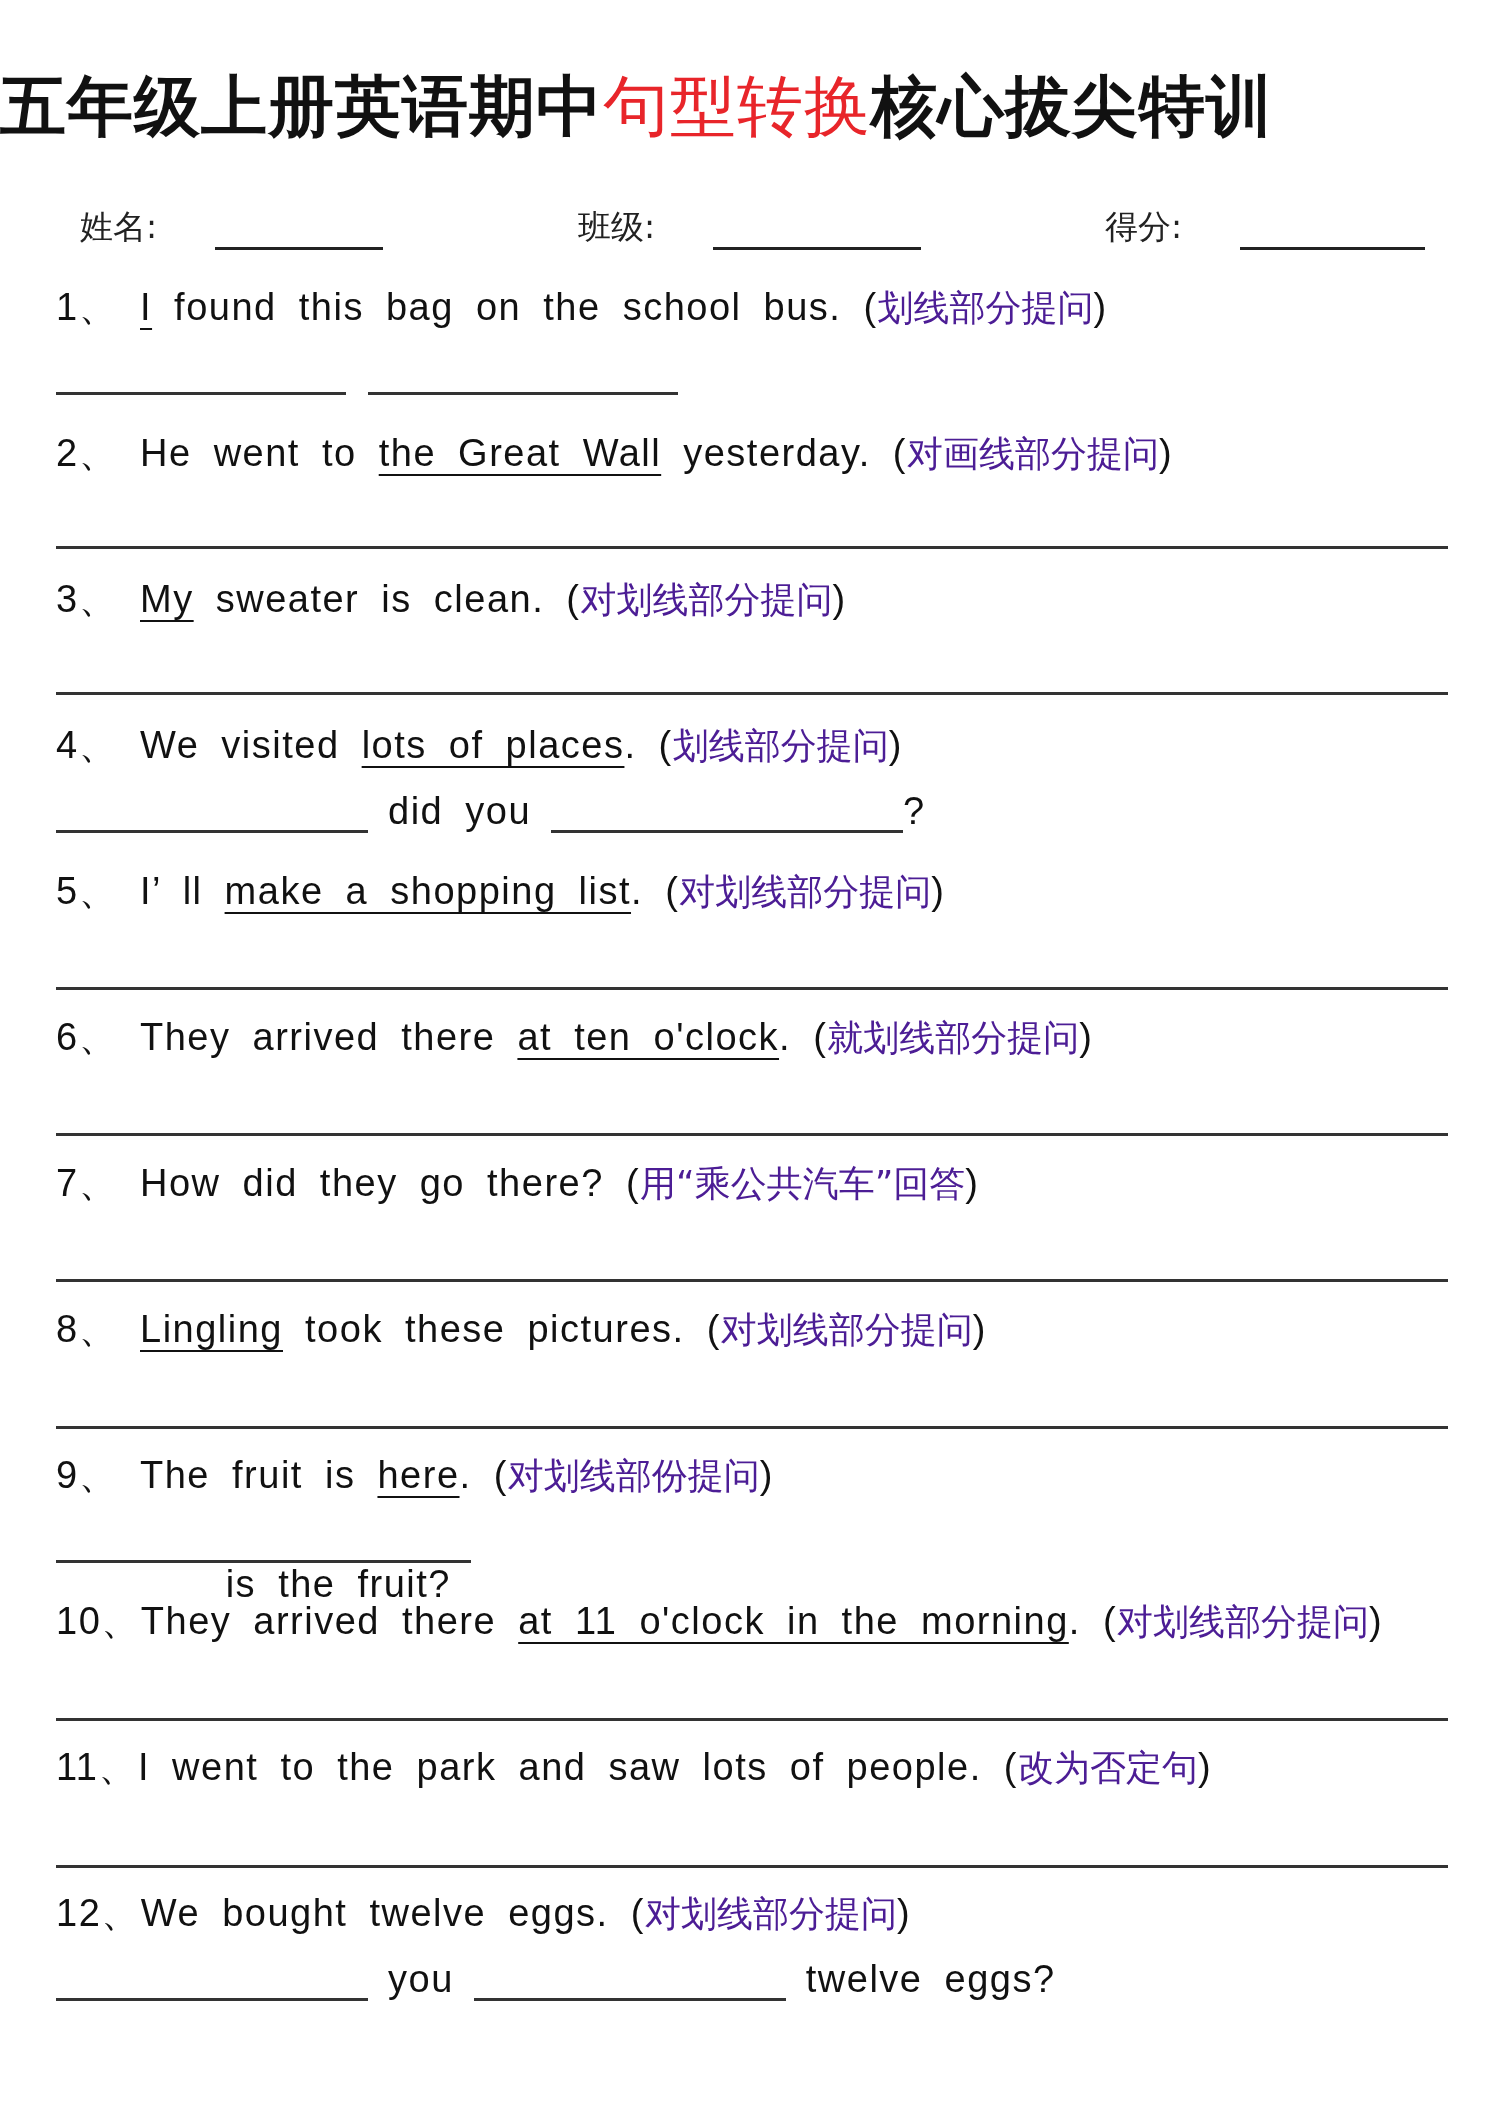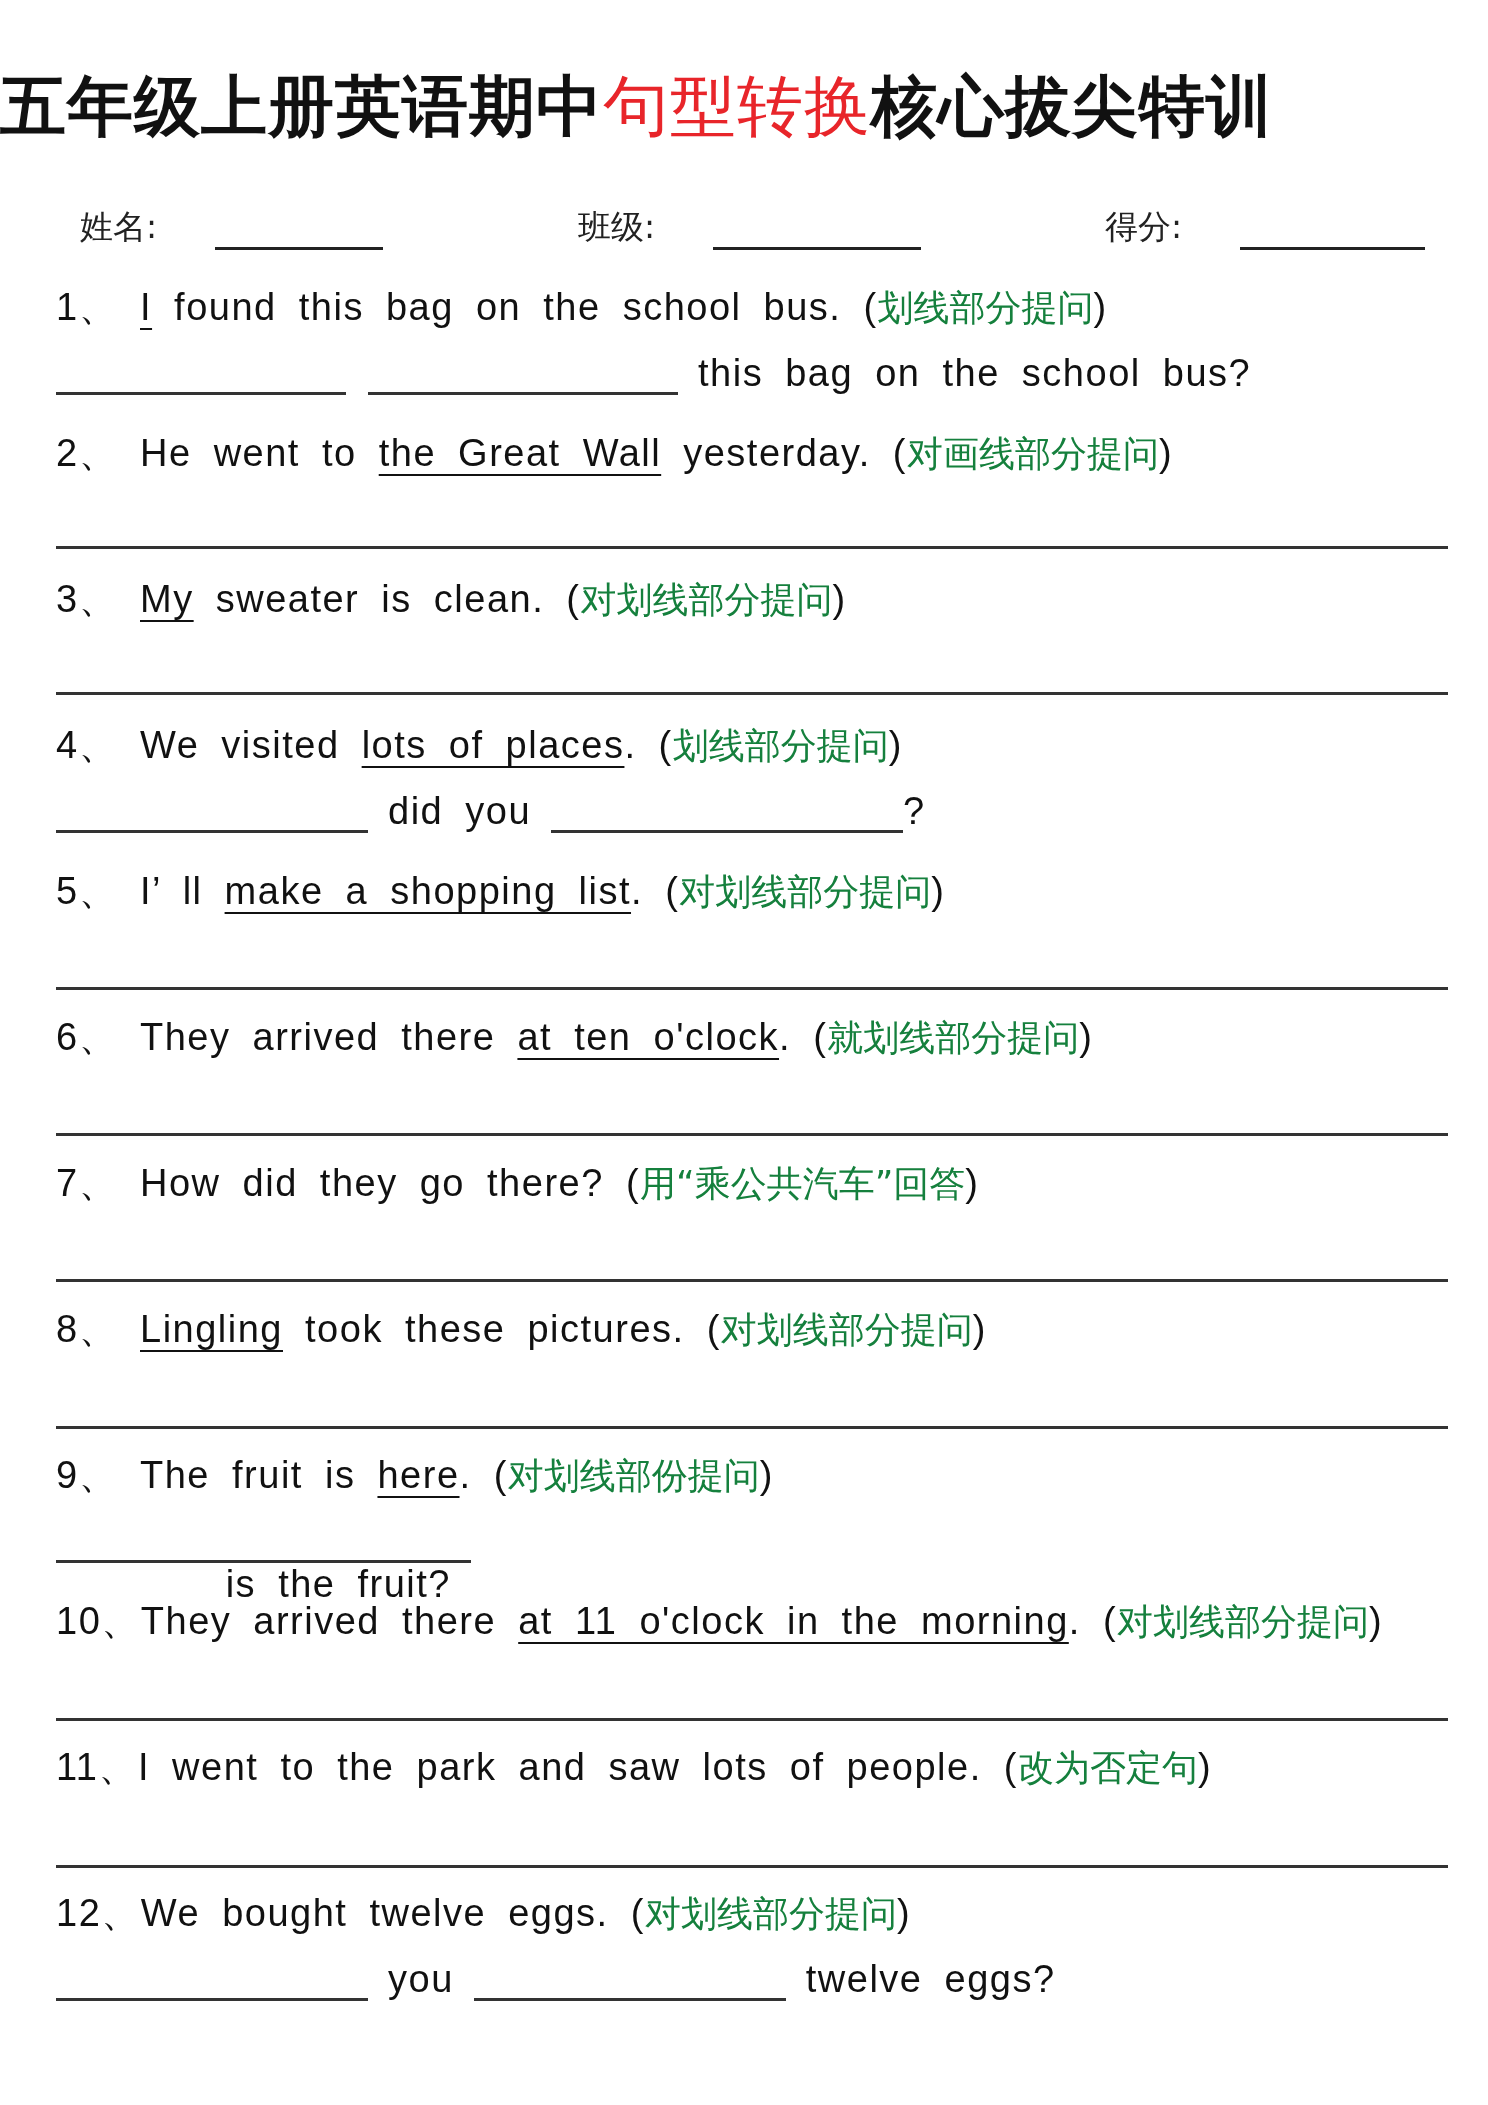--- a/index.html
+++ b/index.html
@@ -10,21 +10,21 @@
            letter-spacing: 1px; color: #111; white-space: nowrap; }
   .title .red { color: #e8252a; font-weight: normal; }
   .field { position: absolute; top: 205px; font-family: "DejaVu Sans", sans-serif;
            font-size: 33px; color: #222; display: flex; align-items: flex-end; gap: 44px; }
   .field .blank { display: inline-block; border-bottom: 3px solid #222; height: 36px; margin-left: 14px; }
   .q { position: absolute; left: 56px; font-size: 38px; letter-spacing: 1.5px; word-spacing: 10px;
        white-space: nowrap; color: #111; }
   .q .num { display: inline-block; min-width: 84px; }
   .q .num.wide { min-width: 0; }
   .u { text-decoration: underline; text-decoration-thickness: 2px; text-underline-offset: 8px; }
-  .hint { color: #15803d; font-family: "DejaVu Sans", sans-serif; font-size: 36px; letter-spacing: 0; word-spacing: 0; }
+  .hint { color: #4c1d95; font-family: "DejaVu Sans", sans-serif; font-size: 36px; letter-spacing: 0; word-spacing: 0; }
   .paren { color: #111; }
   .line { position: absolute; left: 56px; width: 1392px; border-top: 3px solid #333; height: 0; }
   .ans { position: absolute; left: 56px; font-size: 38px; letter-spacing: 1.5px; word-spacing: 10px;
          white-space: nowrap; display: flex; align-items: flex-end; }
   .ans .blank { display: inline-block; border-bottom: 3px solid #333; height: 40px; }
   .ans .txt { margin: 0 20px; }
 </style>
 </head>
 <body>
 
@@ -45,21 +45,20 @@
   <span class="blank" style="width:185px;"></span>
 </div>
 
 <div class="q" style="top:282px;">
   <span class="num">1、</span><span></span><span class="u">I</span><span> found this bag on the school bus.</span>
   <span class="paren">(</span><span class="hint">划线部分提问</span><span class="paren">)</span>
 </div>
 <div class="ans" style="top:352px;">
   <span class="blank" style="width:290px;"></span>
   <span class="blank" style="width:310px;margin-left:22px;"></span>
-  <span class="txt">this bag on the school bus?</span>
 </div>
 
 <div class="q" style="top:428px;">
   <span class="num">2、</span><span>He went to </span><span class="u">the Great Wall</span><span> yesterday.</span>
   <span class="paren">(</span><span class="hint">对画线部分提问</span><span class="paren">)</span>
 </div>
 <div class="line" style="top:546px;"></div>
 
 <div class="q" style="top:574px;">
   <span class="num">3、</span><span></span><span class="u">My</span><span> sweater is clean.</span>

